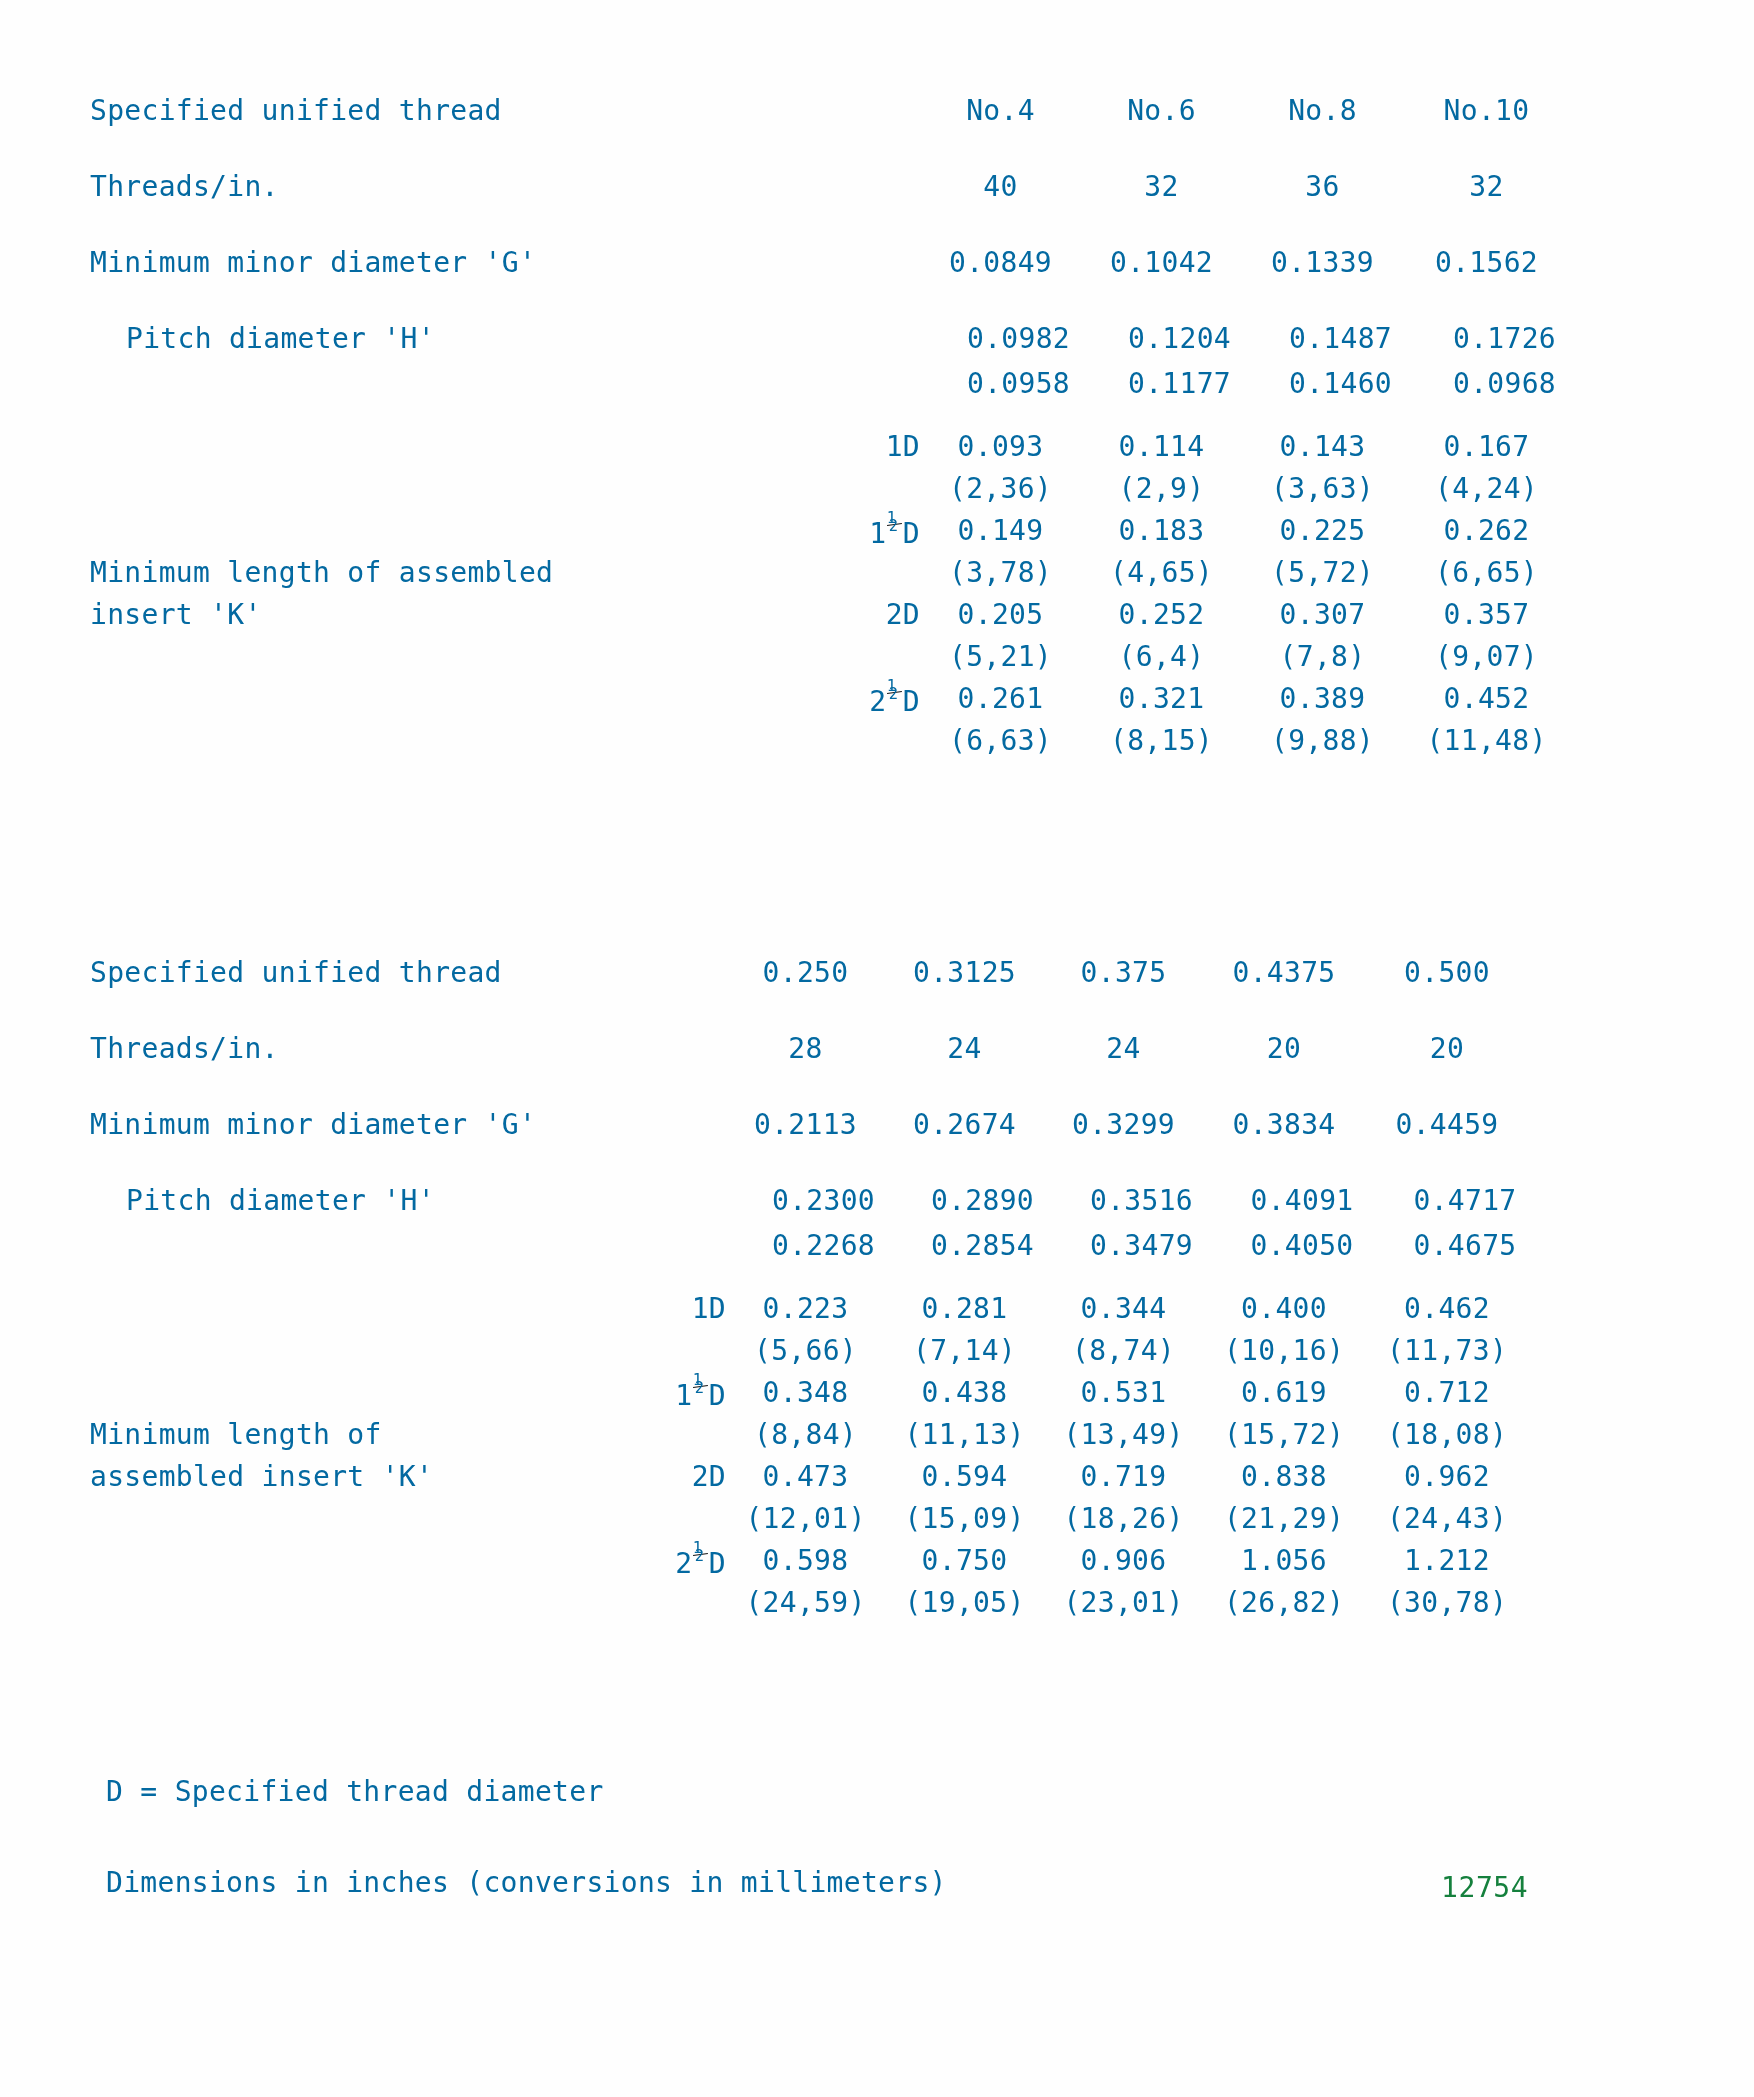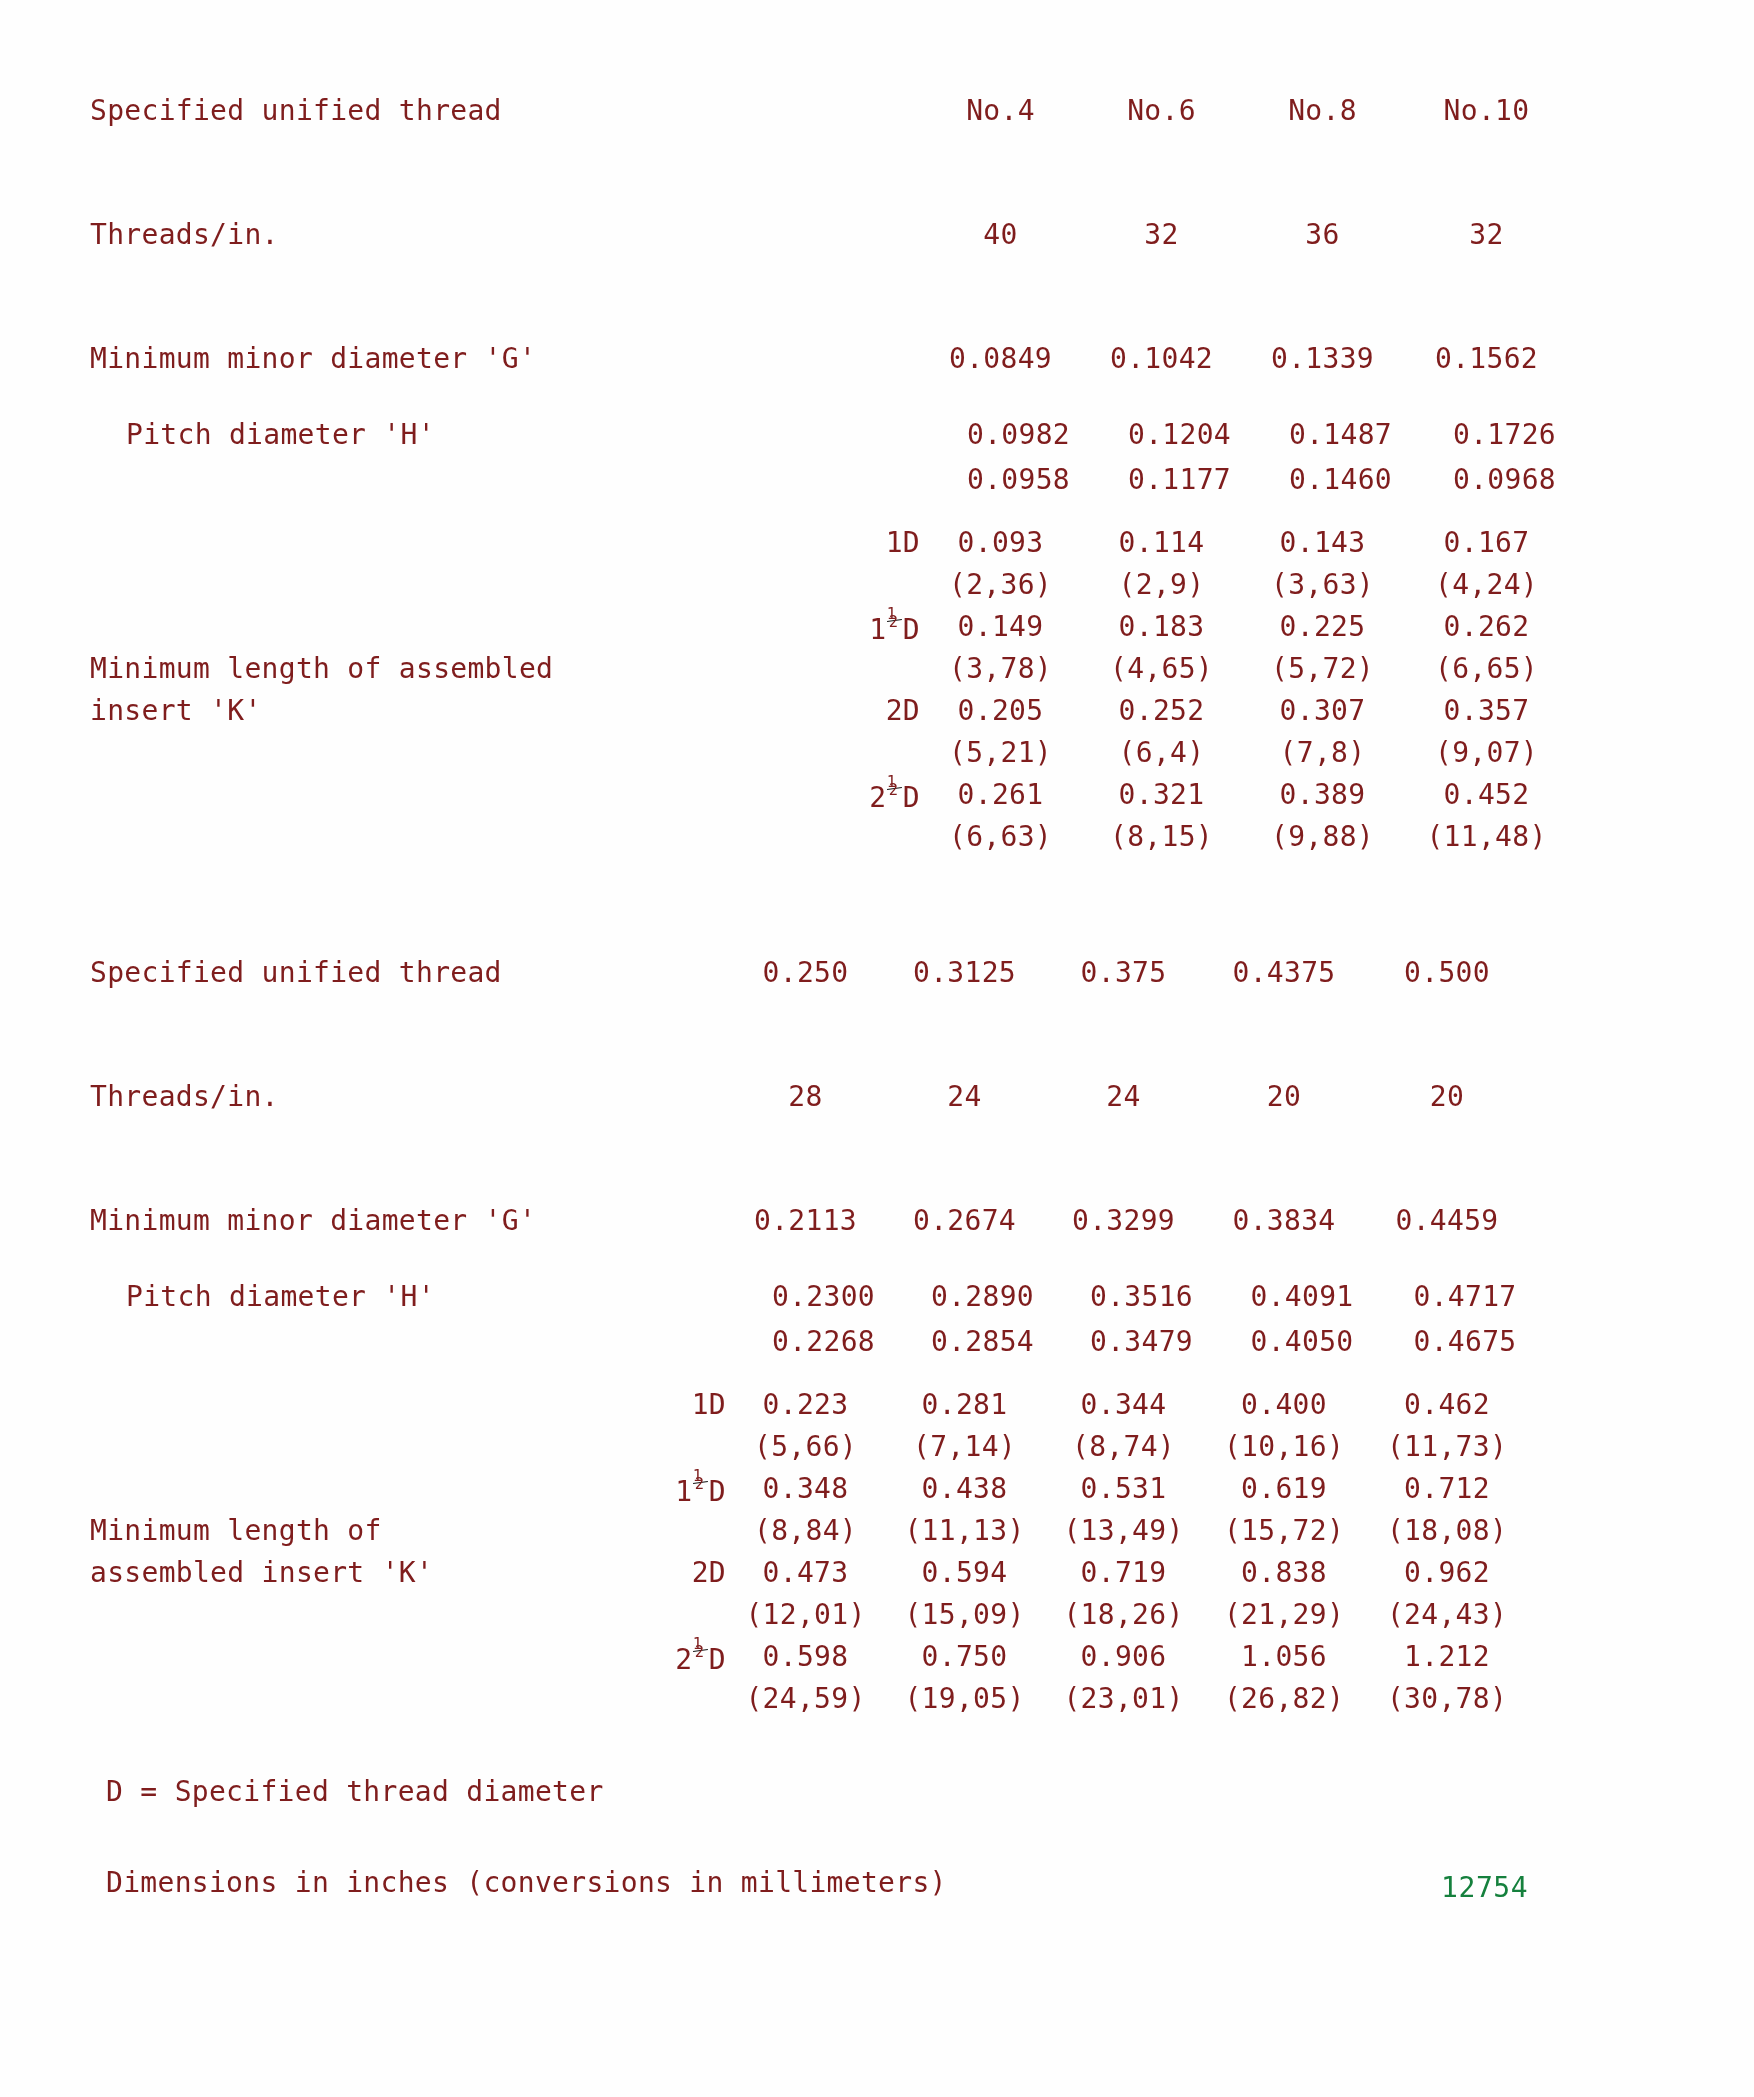--- a/index.html
+++ b/index.html
@@ -21,21 +21,21 @@
     background: #fefefe;
   }
 
   
   .tw {
     font-family: "DejaVu Sans Mono", "Liberation Mono", monospace;
     font-size: 28px;
     line-height: 1.05;
     letter-spacing: 0.3px;
     white-space: pre;
-    color: #7f1d1d;
+    color: #0369a1;
   }
 
   
   .table-block {
     position: absolute;
     display: grid;
   }
 
   
   #table-1 {
@@ -60,21 +60,21 @@
     text-align: right;
     align-self: center;
   }
   .val {
     text-align: center;
     align-self: center;
   }
 
   
   .row-head   { height: 76px; }
-  .row-normal { height: 76px; margin-top: 48px; }
+  .row-normal { height: 76px; }
   .row-pair   { height: 40px; margin-left: 36px; }
   .row-k      { height: 42px; }
 
   
   .gap-sm { height: 23px; grid-column: 1 / -1; }
 
   
   .frac {
     display: inline-block;
     position: relative;

